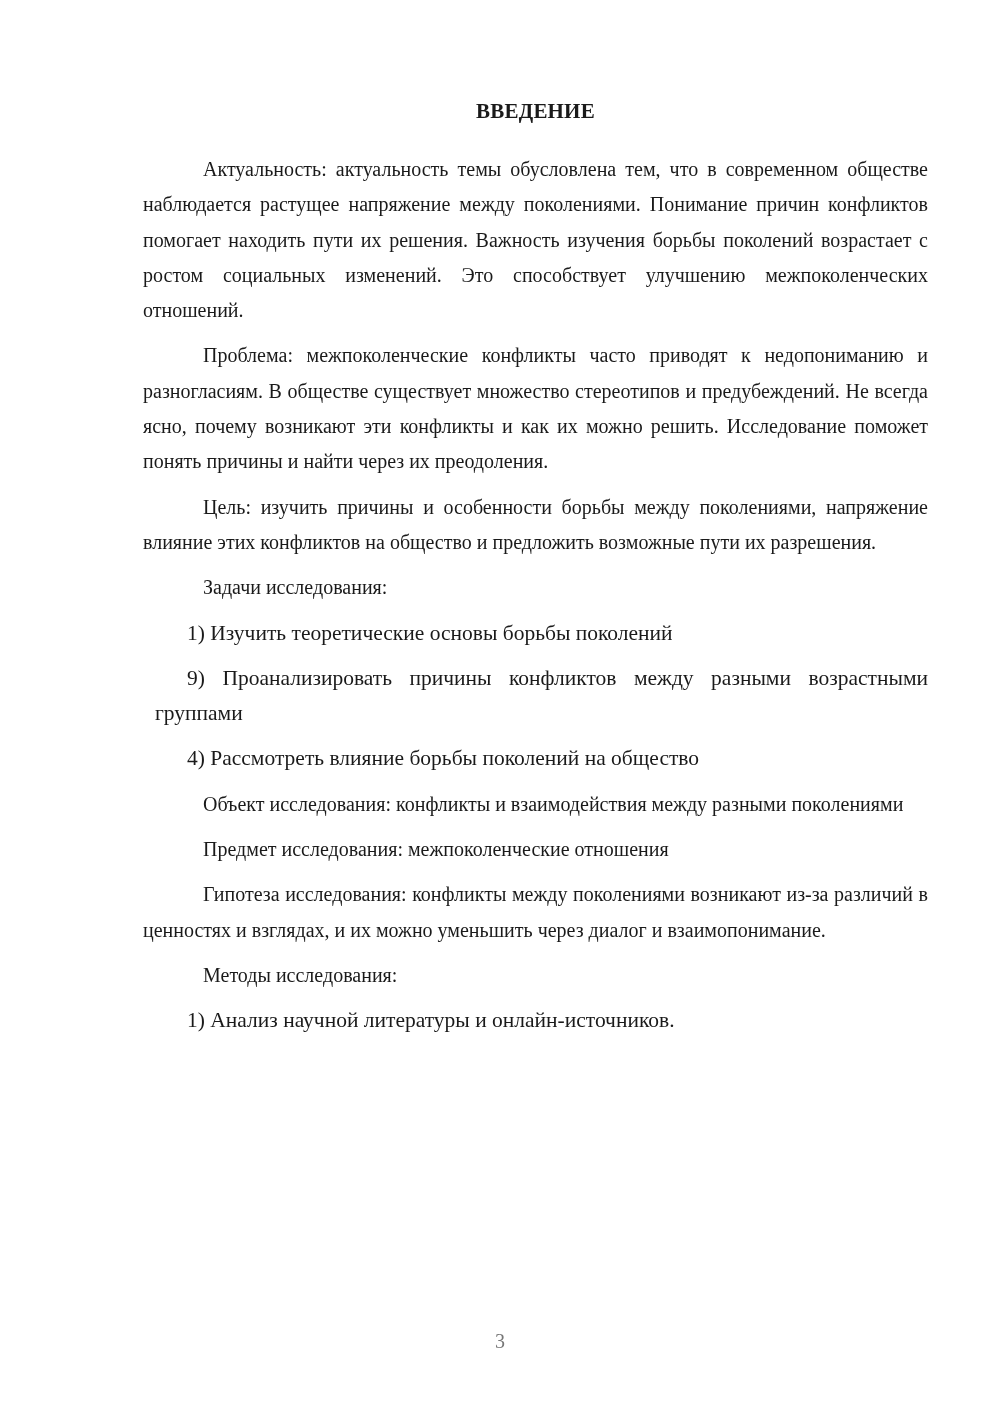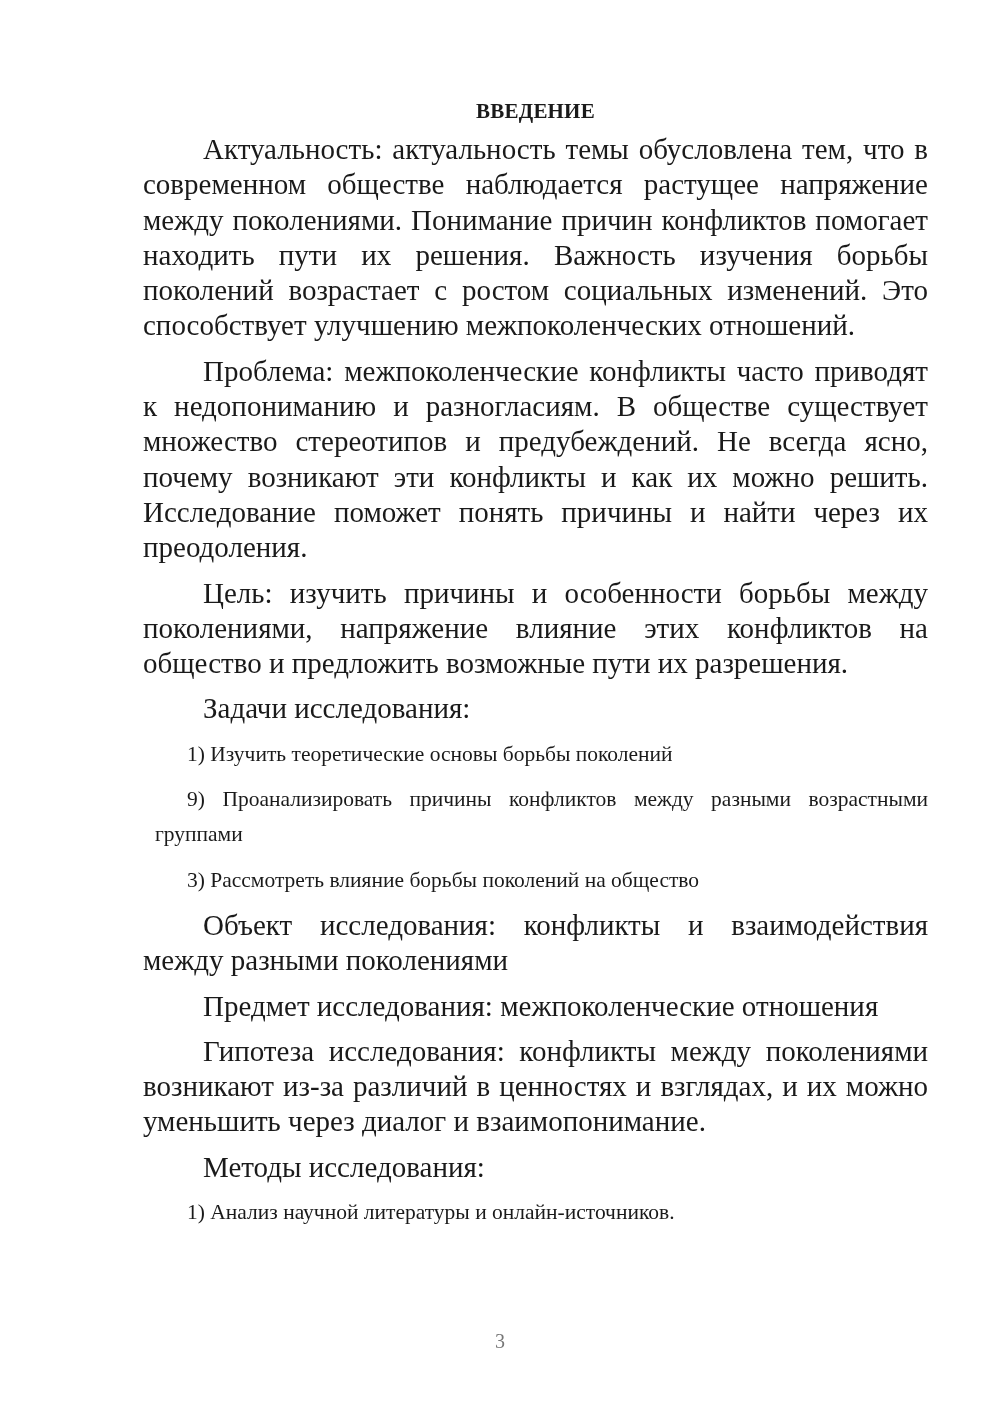--- a/index.html
+++ b/index.html
@@ -19,25 +19,25 @@
       position: absolute;
       left: 143px;
       top: 94px;
       width: 785px;
     }
     .title {
       text-align: center;
       font-weight: bold;
       font-size: 21px;
       line-height: 34px;
-      margin: 0 0 4px 0;
+      margin: 0 0 24px 0;
       letter-spacing: 0.2px;
     }
     .para {
-      font-size: 29px;
+      font-size: 20px;
       line-height: 35.3px;
       text-align: justify;
       text-align-last: left;
       text-indent: 60px;
       margin: 0 0 10px 0;
     }
     .list-item {
       font-size: 21.5px;
       line-height: 35.3px;
       text-align: justify;
@@ -65,21 +65,21 @@
 
   <p class="para">Проблема: межпоколенческие конфликты часто приводят к недопониманию и разногласиям. В обществе существует множество стереотипов и предубеждений. Не всегда ясно, почему возникают эти конфликты и как их можно решить. Исследование поможет понять причины и найти через их преодоления.</p>
 
   <p class="para">Цель: изучить причины и особенности борьбы между поколениями, напряжение влияние этих конфликтов на общество и предложить возможные пути их разрешения.</p>
 
   <p class="para">Задачи исследования:</p>
 
   <div>
     <p class="list-item">1) Изучить теоретические основы борьбы поколений</p>
     <p class="list-item">9) Проанализировать причины конфликтов между разными возрастными группами</p>
-    <p class="list-item">3) Рассмотреть влияние борьбы поколений на общество</p>
+    <p class="list-item">4) Рассмотреть влияние борьбы поколений на общество</p>
   </div>
 
   <p class="para">Объект исследования: конфликты и взаимодействия между разными поколениями</p>
 
   <p class="para">Предмет исследования: межпоколенческие отношения</p>
 
   <p class="para">Гипотеза исследования: конфликты между поколениями возникают из-за различий в ценностях и взглядах, и их можно уменьшить через диалог и взаимопонимание.</p>
 
   <p class="para">Методы исследования:</p>
 

